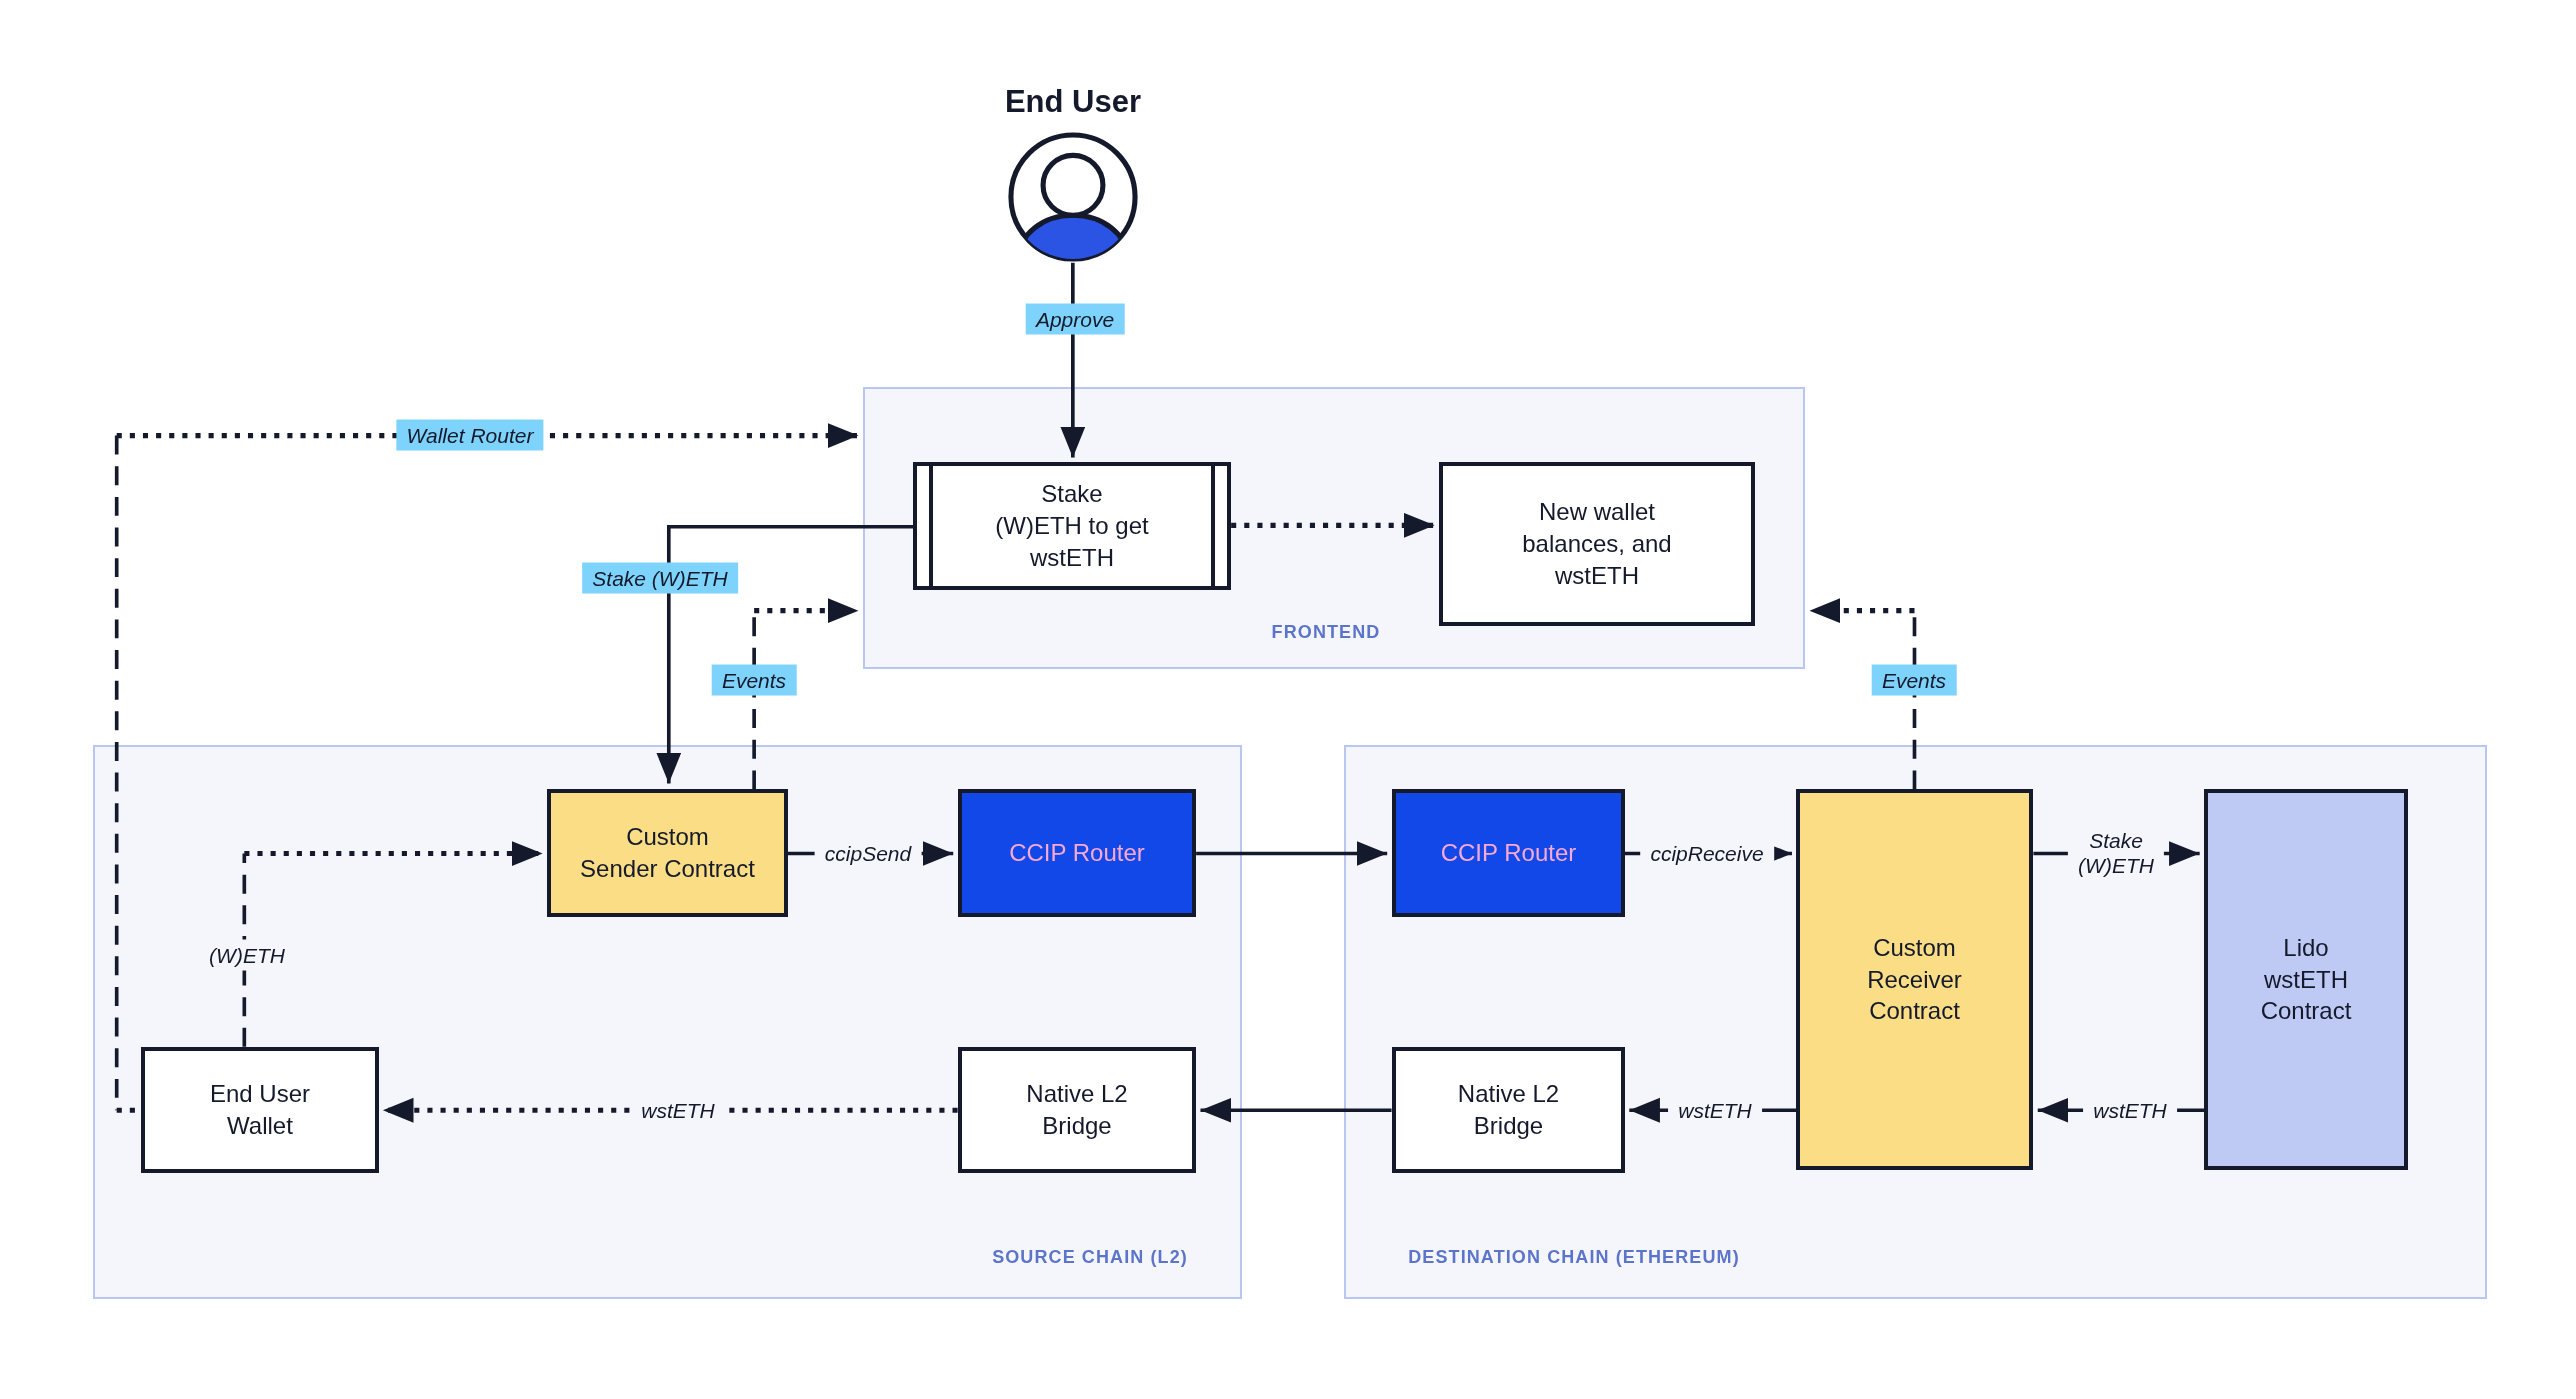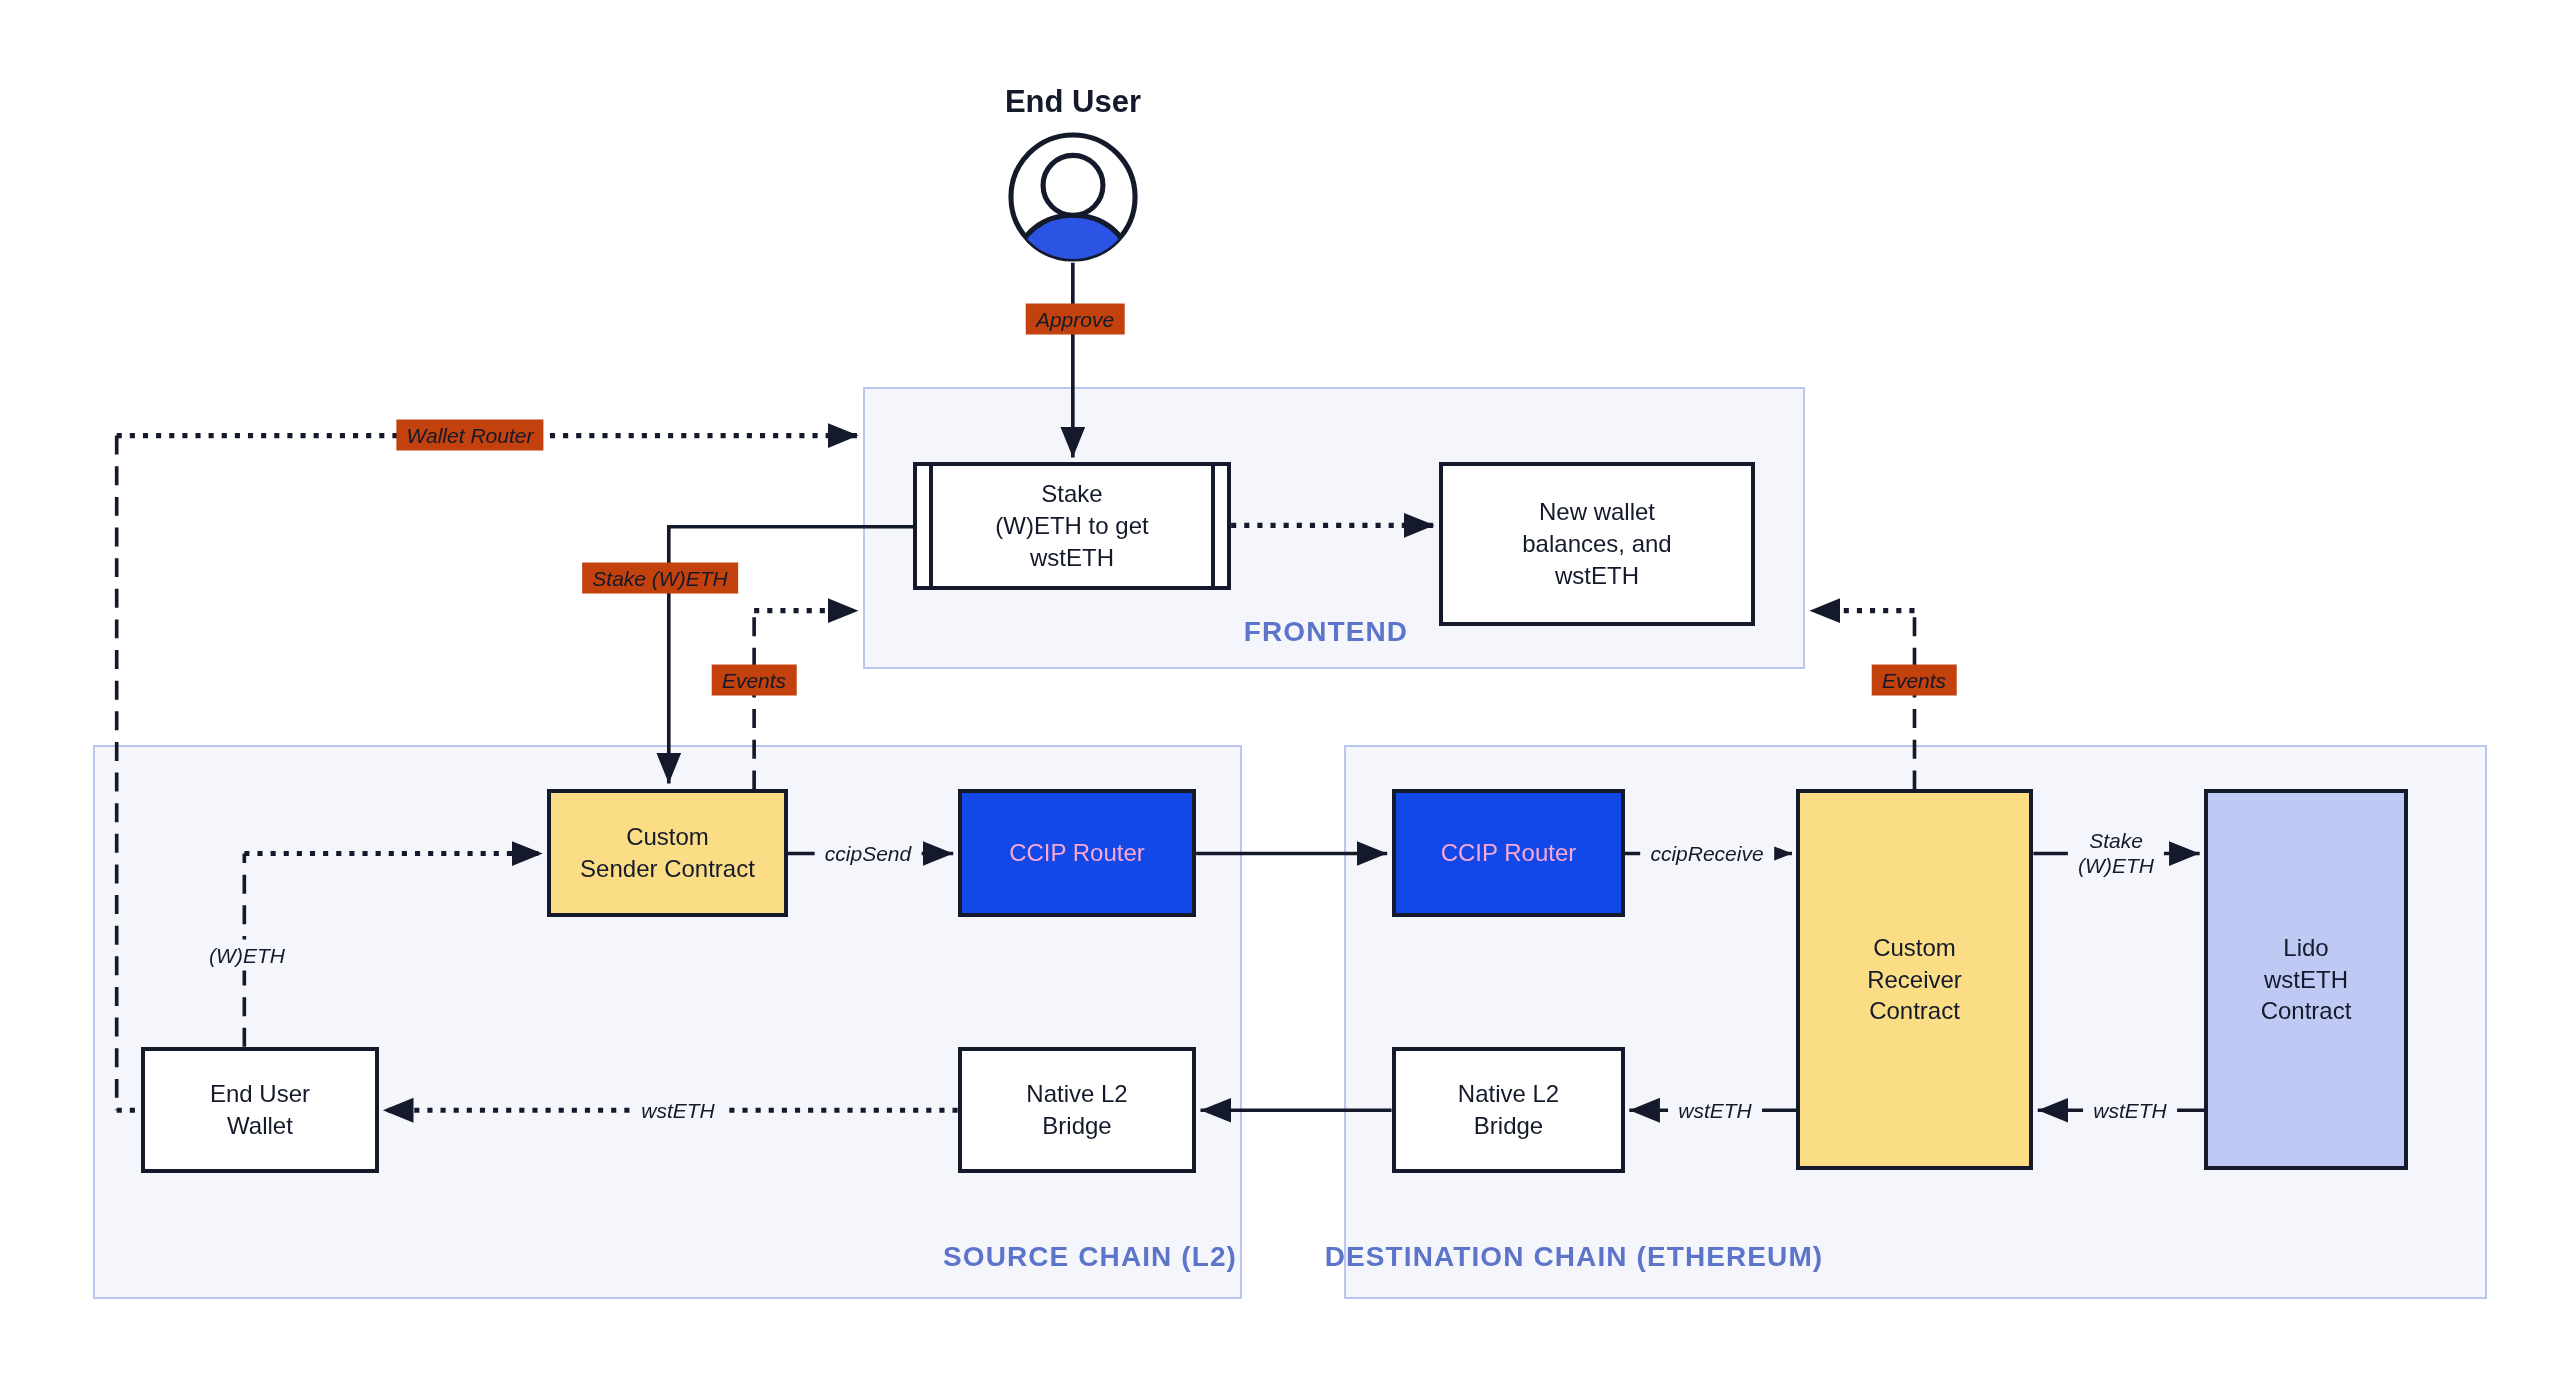--- a/index.html
+++ b/index.html
@@ -20,36 +20,36 @@
   #edges{position:absolute;left:0;top:0;width:2576px;height:1400px;}
   .solid{stroke:var(--ink);stroke-width:5;fill:none;}
   .dash{stroke:var(--ink);stroke-width:5;fill:none;stroke-dasharray:26 16;}
   .dots{stroke:var(--ink);stroke-width:7;fill:none;stroke-dasharray:7 11;}
   .panel{
     position:absolute;background:var(--panel);
     border:2.9px solid var(--panel-border);box-sizing:border-box;
   }
   .panel-label{
     position:absolute;transform:translate(-50%,-50%);
-    color:var(--label-blue);font-weight:700;font-size:28px;letter-spacing:1.1px;white-space:nowrap;
+    color:var(--label-blue);font-weight:700;font-size:18px;letter-spacing:1.1px;white-space:nowrap;
   }
   .node{
     position:absolute;box-sizing:border-box;border:4.4px solid var(--ink);
     display:flex;align-items:center;justify-content:center;text-align:center;
     font-size:24px;line-height:1.32;background:#ffffff;
   }
   .node .txt{white-space:pre-line;}
   .node.yellow{background:var(--yellow);}
   .node.blue{background:var(--accent);color:#f9a8d4;}
   .node.peri{background:var(--peri);}
   .sub-line{position:absolute;top:0;bottom:0;width:3.6px;background:var(--ink);}
   .edge-label{
     position:absolute;transform:translate(-50%,-50%);
     font-style:italic;font-size:21px;line-height:1.2;white-space:pre-line;text-align:center;
-    background:#c2410c;padding:2.9px 10.2px;
+    background:#7dd3fc;padding:2.9px 10.2px;
   }
   .edge-label.on-panel{background:var(--panel);}
   .big-title{
     position:absolute;transform:translate(-50%,-50%);
     font-size:31px;font-weight:700;white-space:nowrap;
   }
   #user-icon{position:absolute;}
 </style>
 </head>
 <body>

